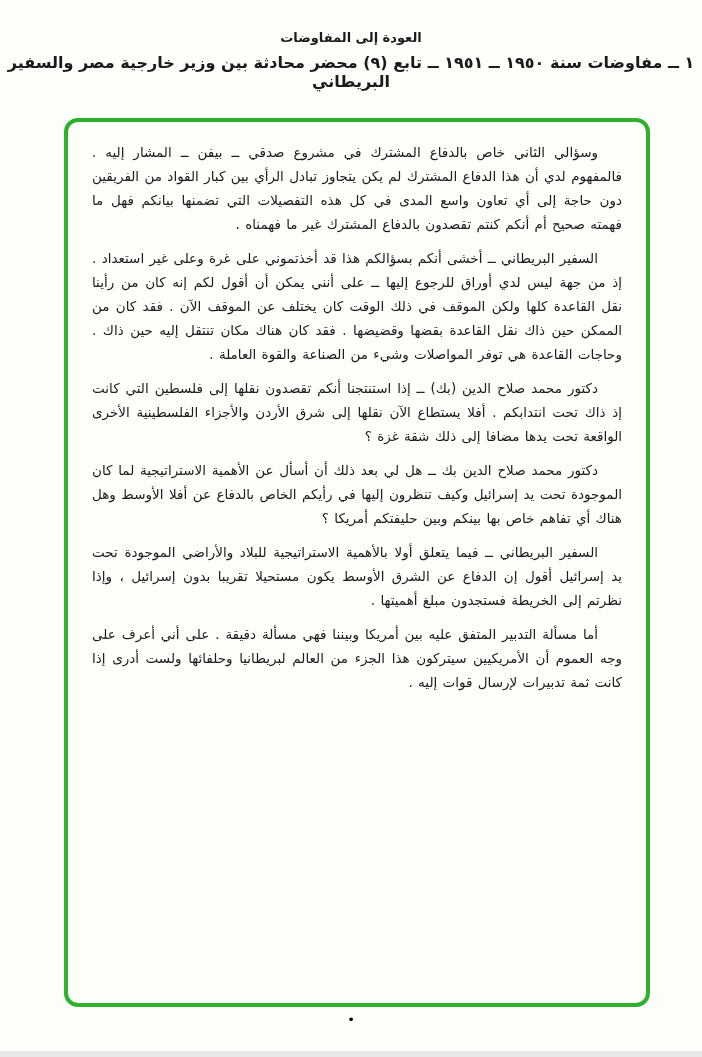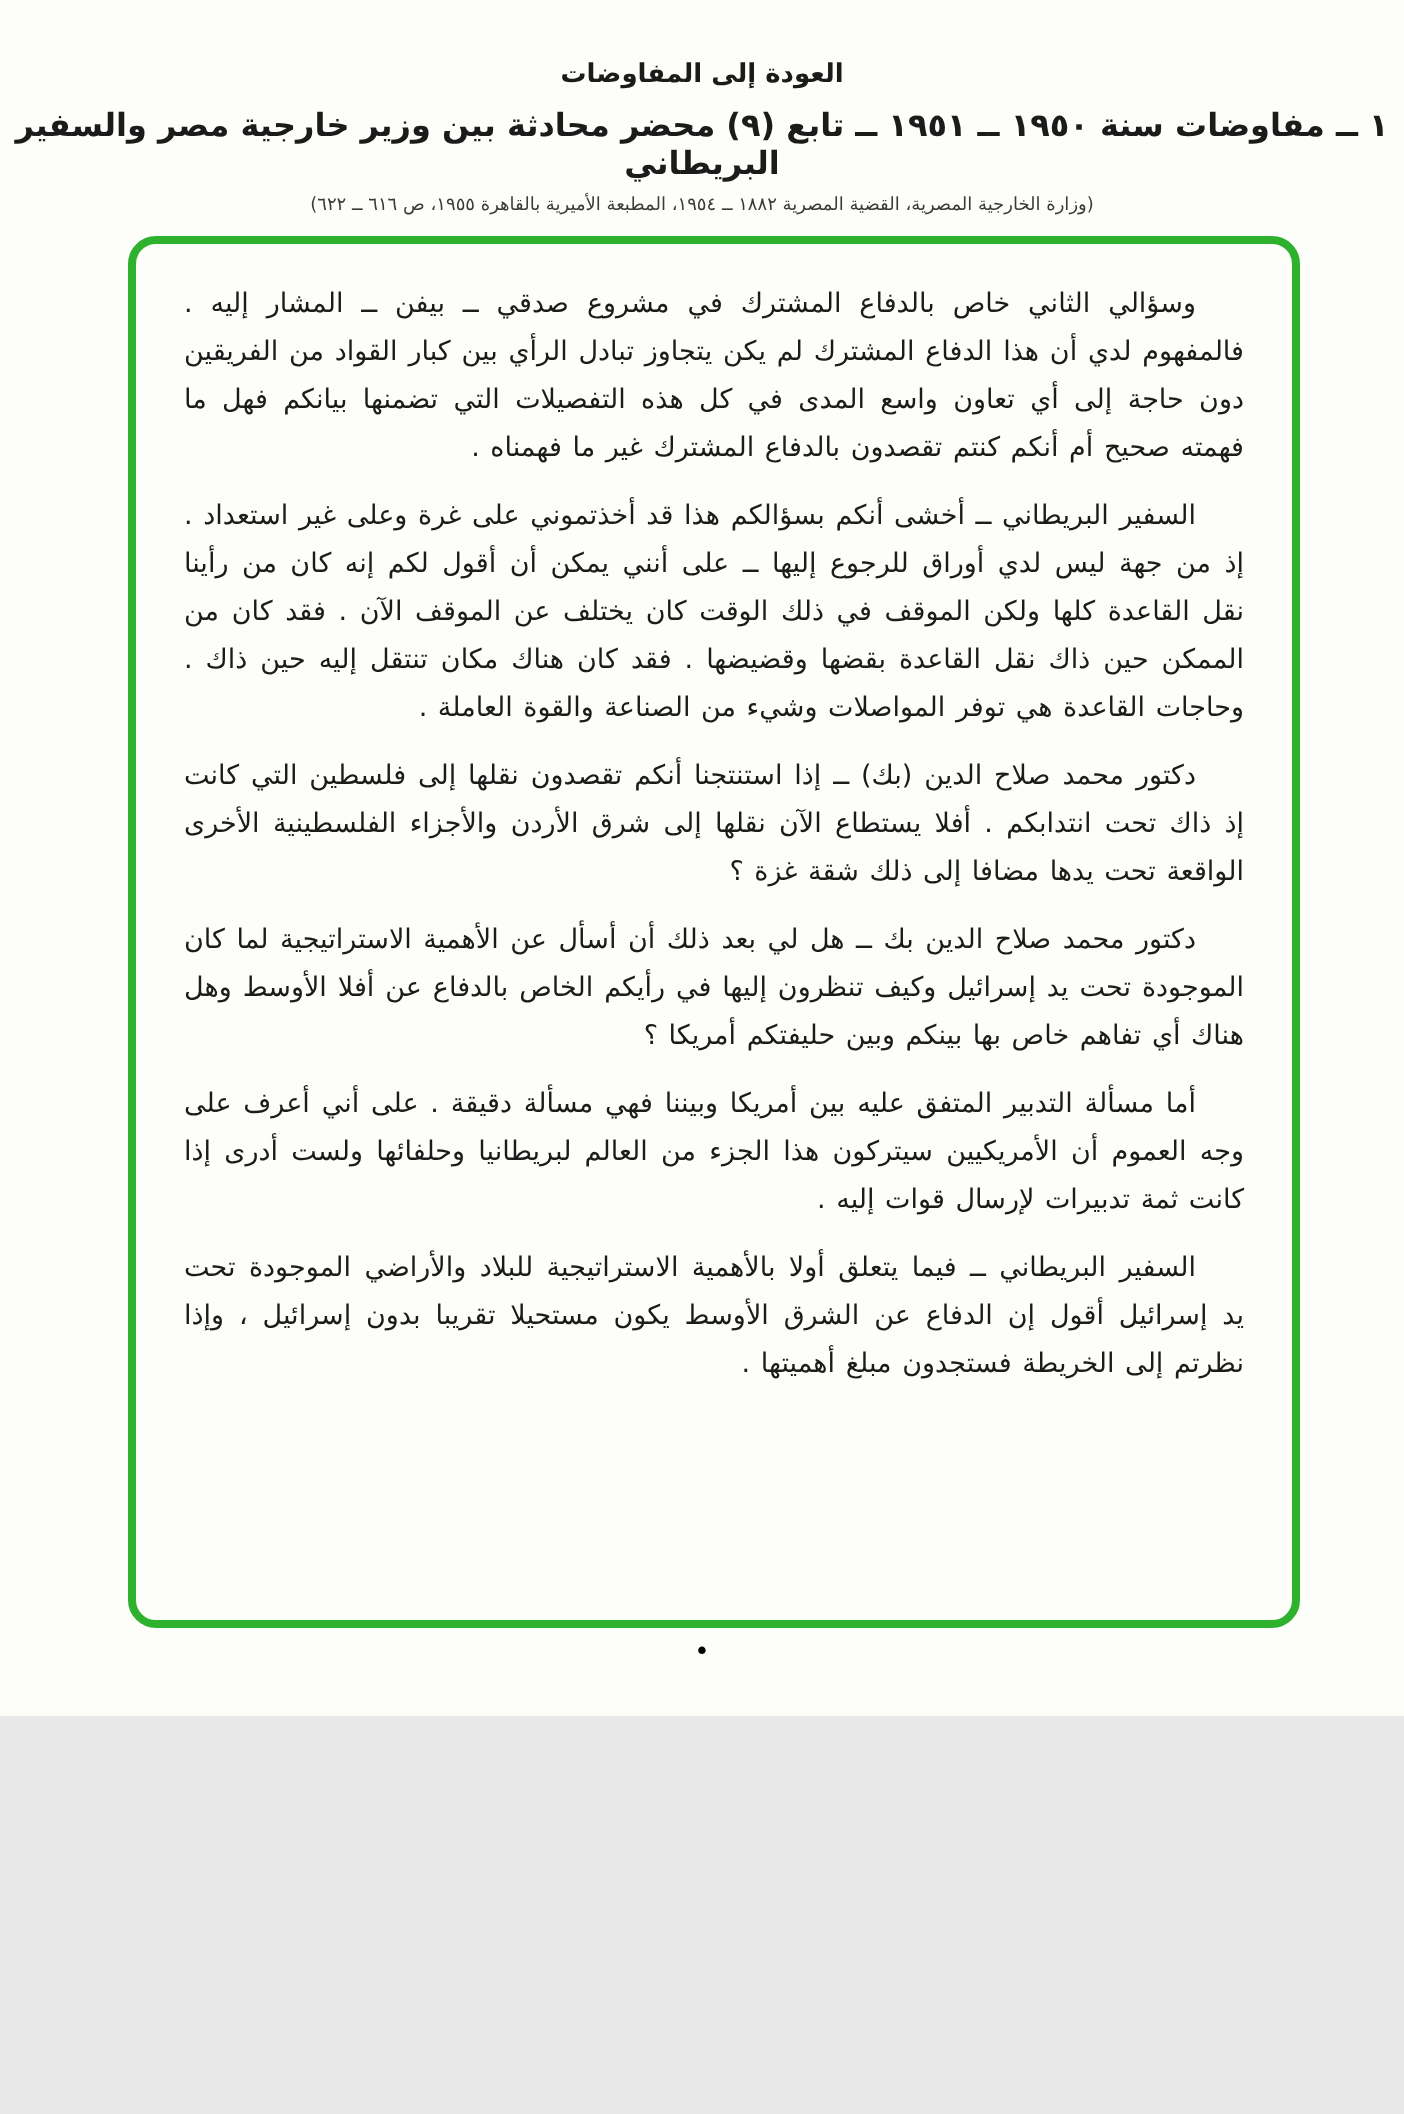--- a/index.html
+++ b/index.html
@@ -3,21 +3,21 @@
 <meta charset="utf-8">
 <style>
   html, body {
     margin: 0;
     padding: 0;
     background: #e8e8e8;
   }
   .page {
     position: relative;
     width: 702px;
-    height: 858px;
+    height: 1051px;
     margin: 0 auto;
     background: #fdfdfa;
     font-family: "DejaVu Sans", sans-serif;
     color: #1b1b1b;
     overflow: hidden;
   }
   .doc-header {
     direction: rtl;
     text-align: center;
     padding-top: 30px;
@@ -69,27 +69,26 @@
   }
 </style>
 </head>
 <body>
 
 <div class="page">
 
   <header class="doc-header">
     <div class="title">العودة إلى المفاوضات</div>
     <div class="subtitle">١ ــ مفاوضات سنة ١٩٥٠ ــ ١٩٥١ ــ تابع (٩) محضر محادثة بين وزير خارجية مصر والسفير البريطاني</div>
-    <div class="source">(وزارة الخارجية المصرية، القضية المصرية ١٨٨٢ ــ ١٩٥٤، المطبعة الأميرية بالقاهرة ١٩٥٥، ص ٦١٦ ــ ٦٢٢)</div>
   </header>
 
   <section class="text-frame">
     <p class="para">وسؤالي الثاني خاص بالدفاع المشترك في مشروع صدقي ــ بيفن ــ المشار إليه . فالمفهوم لدي أن هذا الدفاع المشترك لم يكن يتجاوز تبادل الرأي بين كبار القواد من الفريقين دون حاجة إلى أي تعاون واسع المدى في كل هذه التفصيلات التي تضمنها بيانكم فهل ما فهمته صحيح أم أنكم كنتم تقصدون بالدفاع المشترك غير ما فهمناه .</p>
     <p class="para">السفير البريطاني ــ أخشى أنكم بسؤالكم هذا قد أخذتموني على غرة وعلى غير استعداد . إذ من جهة ليس لدي أوراق للرجوع إليها ــ على أنني يمكن أن أقول لكم إنه كان من رأينا نقل القاعدة كلها ولكن الموقف في ذلك الوقت كان يختلف عن الموقف الآن . فقد كان من الممكن حين ذاك نقل القاعدة بقضها وقضيضها . فقد كان هناك مكان تنتقل إليه حين ذاك . وحاجات القاعدة هي توفر المواصلات وشيء من الصناعة والقوة العاملة .</p>
     <p class="para">دكتور محمد صلاح الدين (بك) ــ إذا استنتجنا أنكم تقصدون نقلها إلى فلسطين التي كانت إذ ذاك تحت انتدابكم . أفلا يستطاع الآن نقلها إلى شرق الأردن والأجزاء الفلسطينية الأخرى الواقعة تحت يدها مضافا إلى ذلك شقة غزة ؟</p>
     <p class="para">دكتور محمد صلاح الدين بك ــ هل لي بعد ذلك أن أسأل عن الأهمية الاستراتيجية لما كان الموجودة تحت يد إسرائيل وكيف تنظرون إليها في رأيكم الخاص بالدفاع عن أفلا الأوسط وهل هناك أي تفاهم خاص بها بينكم وبين حليفتكم أمريكا ؟</p>
+    <p class="para">السفير البريطاني ــ فيما يتعلق أولا بالأهمية الاستراتيجية للبلاد والأراضي الموجودة تحت يد إسرائيل أقول إن الدفاع عن الشرق الأوسط يكون مستحيلا تقريبا بدون إسرائيل ، وإذا نظرتم إلى الخريطة فستجدون مبلغ أهميتها .</p>
     <p class="para">أما مسألة التدبير المتفق عليه بين أمريكا وبيننا فهي مسألة دقيقة . على أني أعرف على وجه العموم أن الأمريكيين سيتركون هذا الجزء من العالم لبريطانيا وحلفائها ولست أدرى إذا كانت ثمة تدبيرات لإرسال قوات إليه .</p>
-    <p class="para">السفير البريطاني ــ فيما يتعلق أولا بالأهمية الاستراتيجية للبلاد والأراضي الموجودة تحت يد إسرائيل أقول إن الدفاع عن الشرق الأوسط يكون مستحيلا تقريبا بدون إسرائيل ، وإذا نظرتم إلى الخريطة فستجدون مبلغ أهميتها .</p>
   </section>
 
   <div class="end-mark">•</div>
 
 </div>
 
 </body></html>

